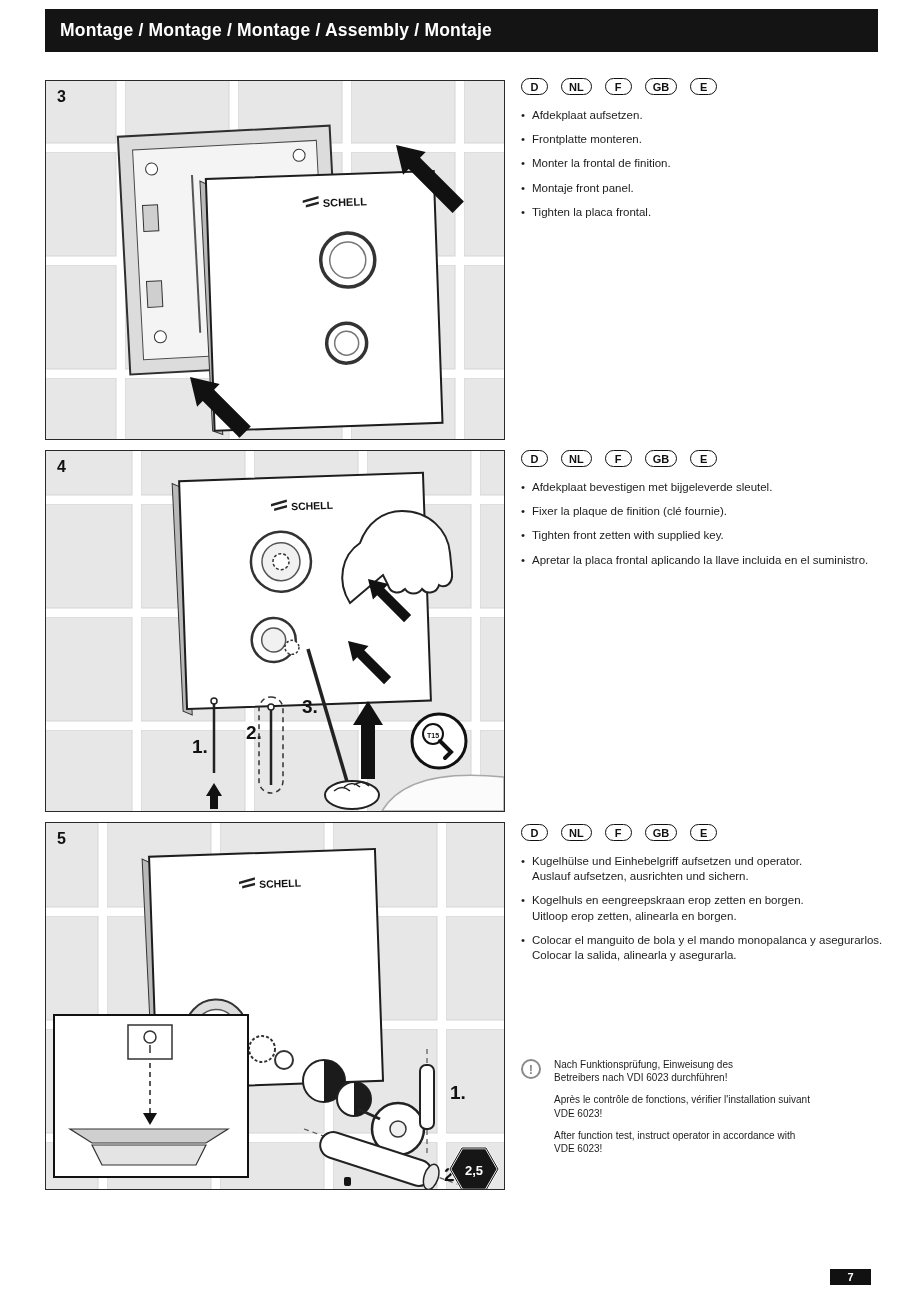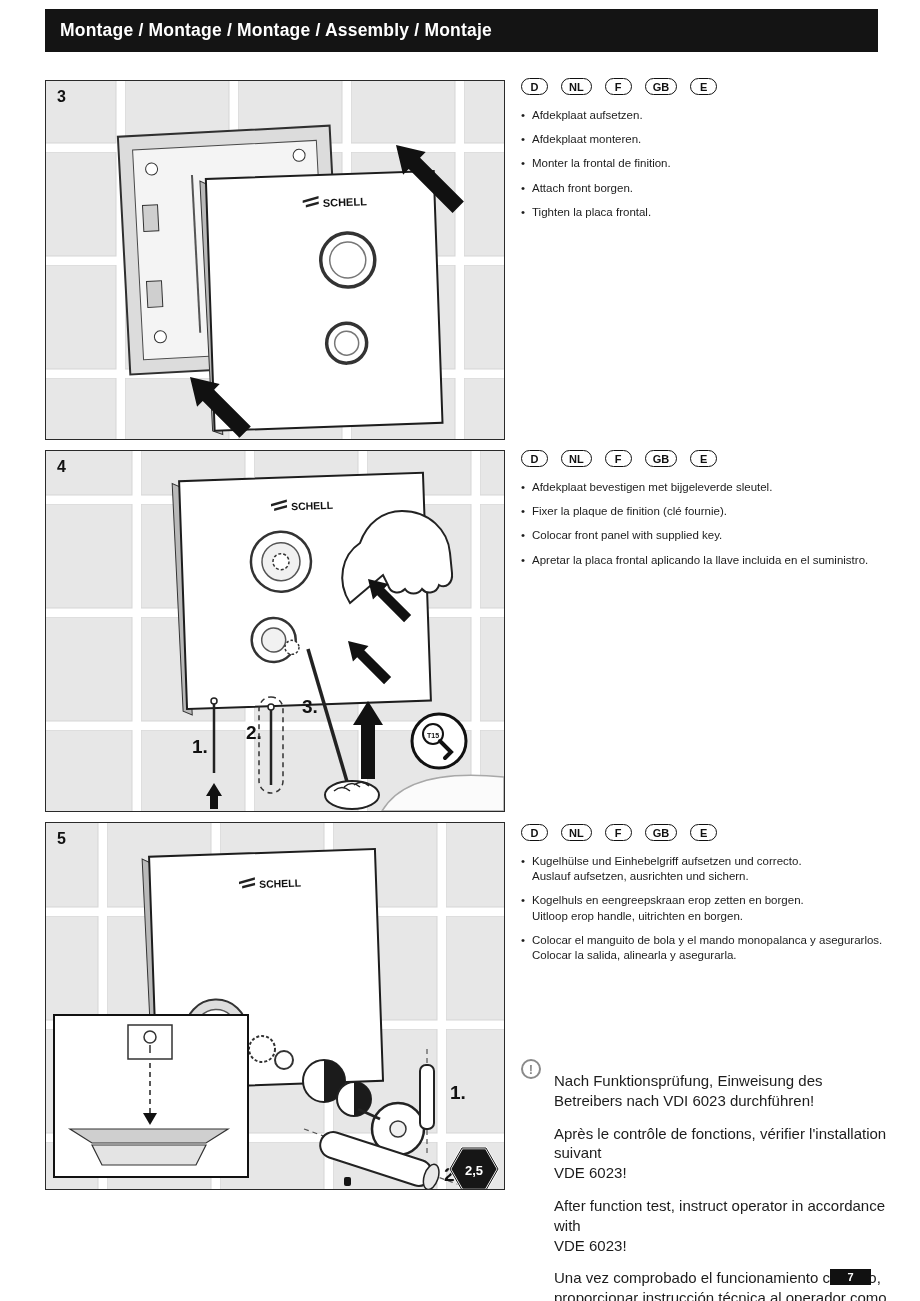--- a/index.html
+++ b/index.html
@@ -32,21 +32,21 @@
   .bullet { position:relative; padding-left:11px; font-size:11.5px; line-height:1.32;
     margin-bottom:9px; white-space:pre-line; color:#1c1c1c; }
   .bullet::before { content:"•"; position:absolute; left:0; top:0; font-size:11.5px; }
 
   
   .warning { position:absolute; left:521px; top:1058px; width:372px; }
   .warn-icon { position:absolute; left:0; top:1px; width:20px; height:20px; border-radius:50%;
     border:2.4px solid #8a8a8a; color:#8a8a8a; font-weight:bold; font-size:13px;
     display:flex; align-items:center; justify-content:center; }
   .warn-paragraphs { padding-left:33px; }
-  .warn-paragraphs p { font-size:15px; line-height:1.32; margin-bottom:9px; white-space:pre-line; color:#1c1c1c;margin-top:13px; }
+  .warn-paragraphs p { font-size:10px; line-height:1.32; margin-bottom:9px; white-space:pre-line; color:#1c1c1c; }
 
   
   .page-num { position:absolute; left:830px; top:1269px; width:41px; height:16px;
     background:#111; color:#fff; font-size:11px; font-weight:bold;
     display:flex; align-items:center; justify-content:center; }
 </style>
 </head>
 <body>
 
 <div class="page">
@@ -272,66 +272,63 @@
 
   <div class="right-block rb3">
     <div class="lang-row">
       <span class="lang-badge">D</span>
       <span class="lang-badge">NL</span>
       <span class="lang-badge">F</span>
       <span class="lang-badge">GB</span>
       <span class="lang-badge">E</span>
     </div>
     <div class="bullet">Afdekplaat aufsetzen.</div>
-    <div class="bullet">Afdekplaat monteren.</div>
+    <div class="bullet">Frontplatte monteren.</div>
     <div class="bullet">Monter la frontal de finition.</div>
-    <div class="bullet">Attach front borgen.</div>
+    <div class="bullet">Montaje front panel.</div>
     <div class="bullet">Tighten la placa frontal.</div>
   </div>
 
   <div class="right-block rb4">
     <div class="lang-row">
       <span class="lang-badge">D</span>
       <span class="lang-badge">NL</span>
       <span class="lang-badge">F</span>
       <span class="lang-badge">GB</span>
       <span class="lang-badge">E</span>
     </div>
     <div class="bullet">Afdekplaat bevestigen met bijgeleverde sleutel.</div>
     <div class="bullet">Fixer la plaque de finition (clé fournie).</div>
-    <div class="bullet">Colocar front panel with supplied key.</div>
+    <div class="bullet">Tighten front zetten with supplied key.</div>
     <div class="bullet">Apretar la placa frontal aplicando la llave incluida en el suministro.</div>
   </div>
 
   <div class="right-block rb5">
     <div class="lang-row">
       <span class="lang-badge">D</span>
       <span class="lang-badge">NL</span>
       <span class="lang-badge">F</span>
       <span class="lang-badge">GB</span>
       <span class="lang-badge">E</span>
     </div>
-    <div class="bullet">Kugelhülse und Einhebelgriff aufsetzen und correcto.
+    <div class="bullet">Kugelhülse und Einhebelgriff aufsetzen und operator.
 Auslauf aufsetzen, ausrichten und sichern.</div>
     <div class="bullet">Kogelhuls en eengreepskraan erop zetten en borgen.
-Uitloop erop handle, uitrichten en borgen.</div>
+Uitloop erop zetten, alinearla en borgen.</div>
     <div class="bullet">Colocar el manguito de bola y el mando monopalanca y asegurarlos.
 Colocar la salida, alinearla y asegurarla.</div>
   </div>
 
   <div class="warning">
     <div class="warn-icon">!</div>
     <div class="warn-paragraphs">
       <p>Nach Funktionsprüfung, Einweisung des
 Betreibers nach VDI 6023 durchführen!</p>
       <p>Après le contrôle de fonctions, vérifier l'installation suivant
 VDE 6023!</p>
       <p>After function test, instruct operator in accordance with
 VDE 6023!</p>
-      <p>Una vez comprobado el funcionamiento correcto,
-proporcionar instrucción técnica al operador como lo
-especifica el reglamento VDE 6023!</p>
     </div>
   </div>
 
   <div class="page-num">7</div>
 
 </div>
 
 </body></html>

